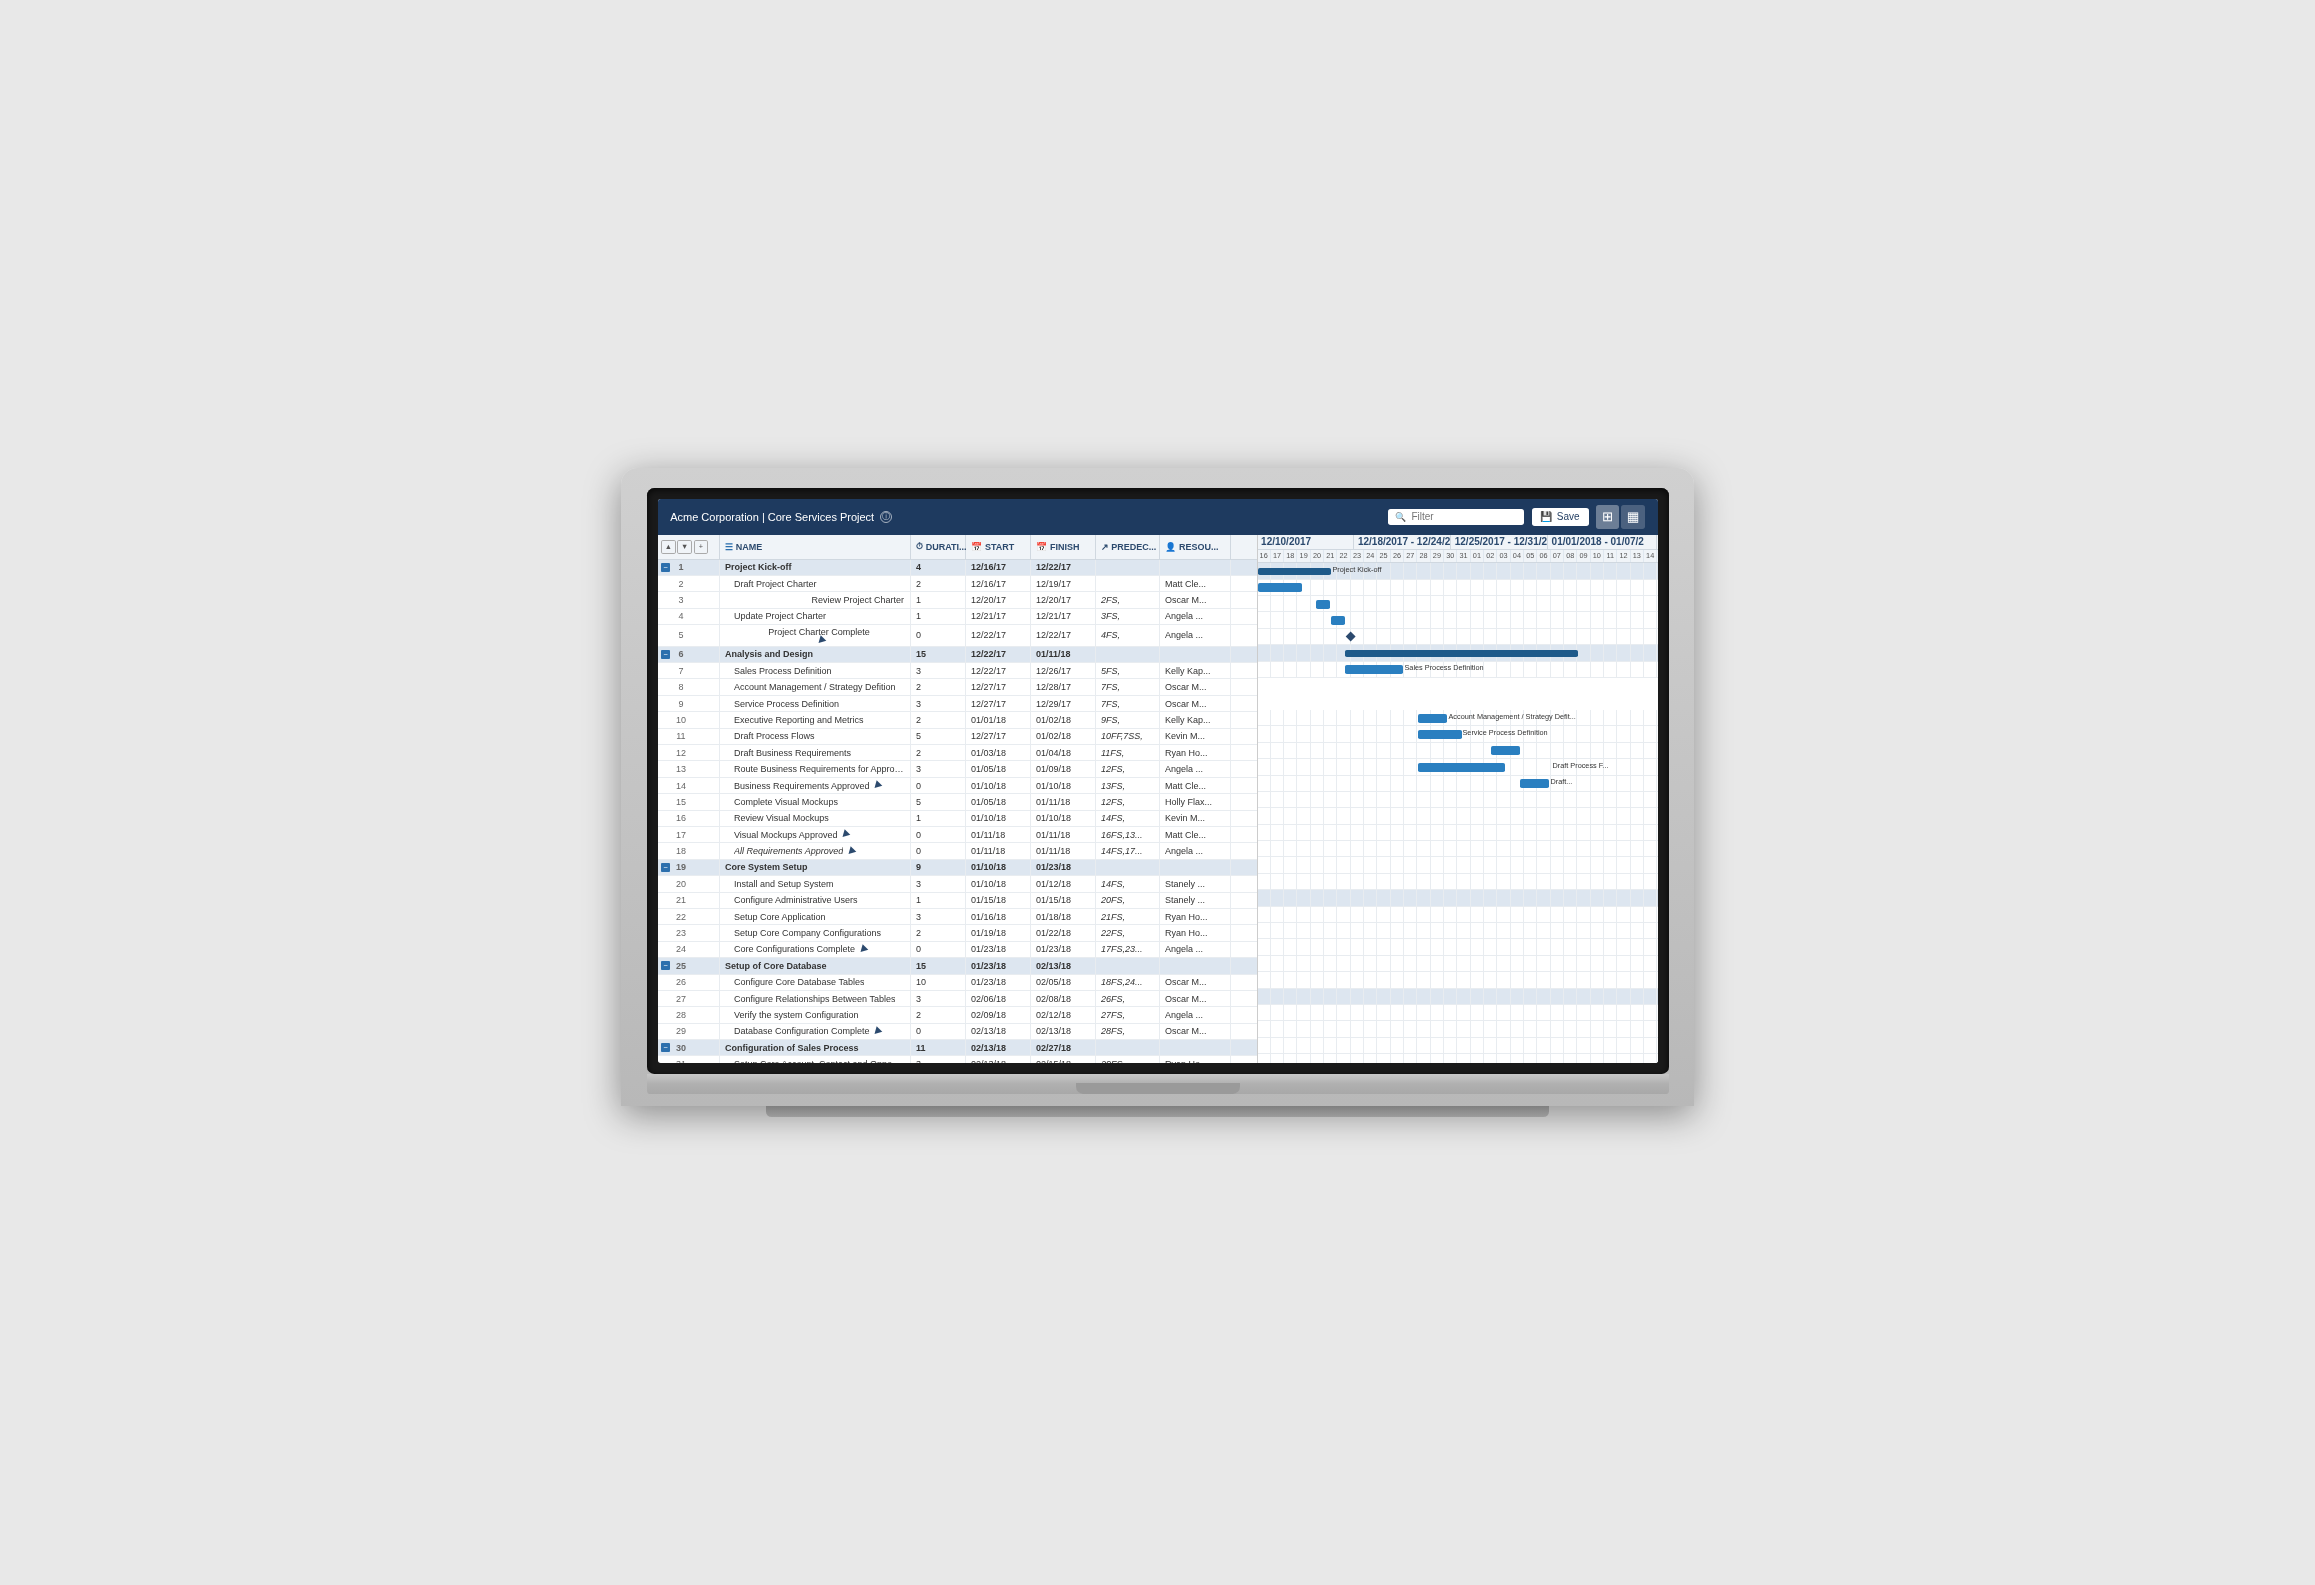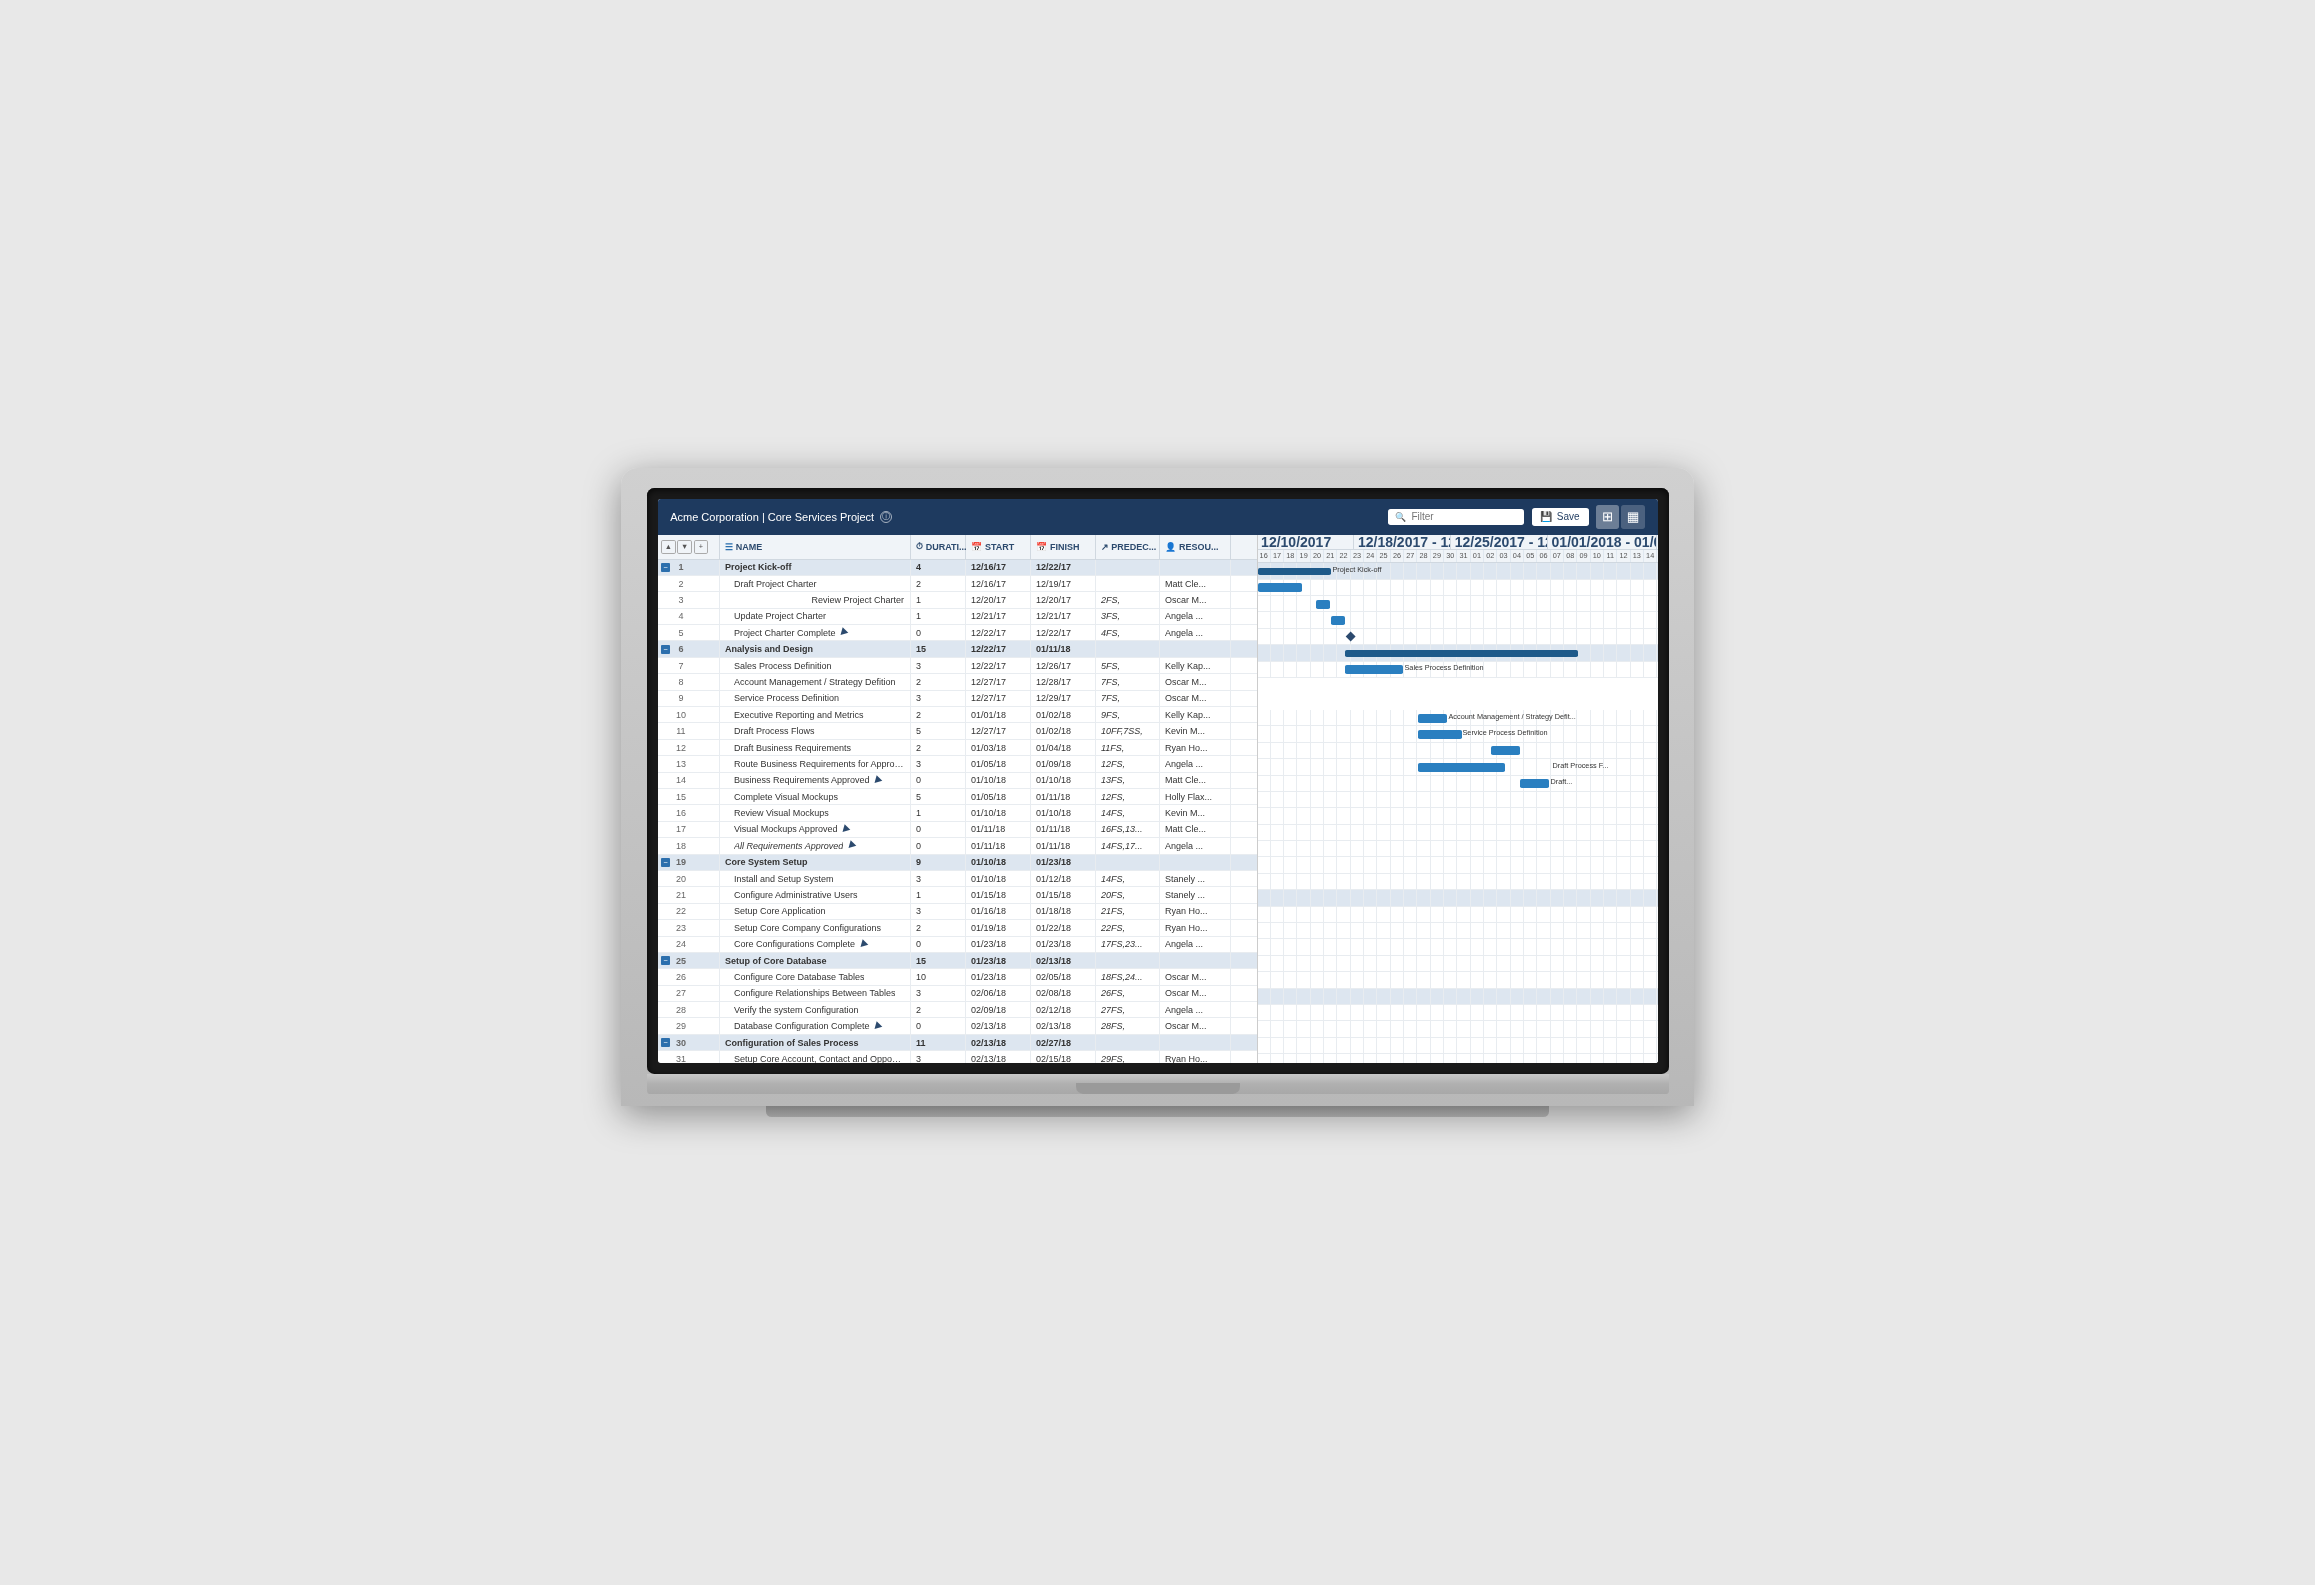--- a/index.html
+++ b/index.html
@@ -341,21 +341,21 @@
     }
 
     .gantt-dates-top {
       display: flex;
       border-bottom: 0.9px solid #d0d8e0;
       height: 14.5px;
     }
 
     .gantt-date-group {
       border-right: 0.9px solid #d0d8e0;
-      font-size: 14px;
+      font-size: 10px;
       color: #2c4a6e;
       padding: 0.9px 3.6px;
       display: flex;
       align-items: center;
       font-weight: 600;
       white-space: nowrap;
       overflow: hidden;
     }
 
     .gantt-dates-bottom {
@@ -562,21 +562,21 @@
     <div class="cell cell-start">12/21/17</div>
     <div class="cell cell-finish">12/21/17</div>
     <div class="cell cell-predec">3FS,</div>
     <div class="cell cell-resource">Angela ...</div>
   </div>
                   <div class="row">
     <div class="cell-controls">
       <span style="width:9px;display:inline-block"></span>
       <span class="row-num">5</span>
     </div>
-    <div class="cell cell-name" style="padding-left:14.5px;">
+    <div class="cell cell-name" style="padding-left:14.5px;flex-direction:column;">
       <span class="cell-name-text">Project Charter Complete</span>
       <span class="milestone-flag"></span>
     </div>
     <div class="cell cell-duration">0</div>
     <div class="cell cell-start">12/22/17</div>
     <div class="cell cell-finish">12/22/17</div>
     <div class="cell cell-predec">4FS,</div>
     <div class="cell cell-resource">Angela ...</div>
   </div>
                   <div class="row group-row">

